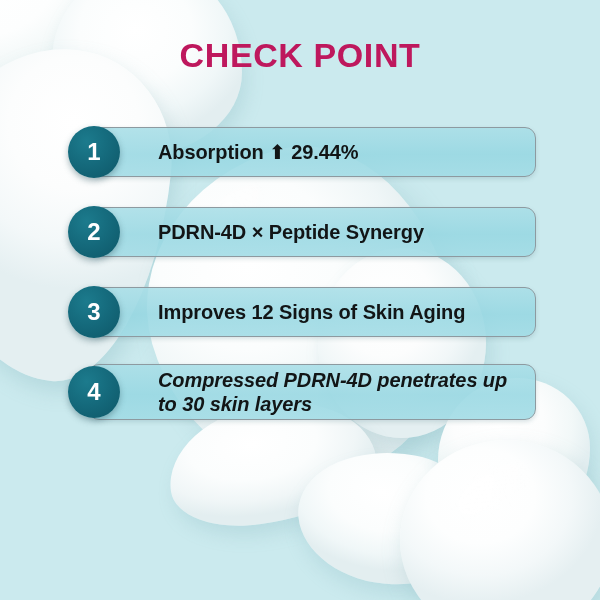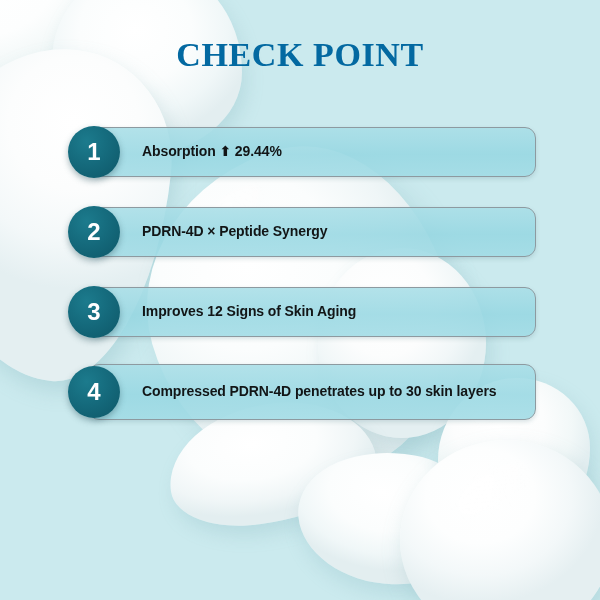--- a/index.html
+++ b/index.html
@@ -162,25 +162,25 @@
     width: 600px;
     height: 600px;
   }
 
   .title {
     position: absolute;
     left: 0;
     right: 0;
     top: 36px;
     text-align: center;
-    color: #0369a1;
+    color: #be185d;
     font-size: 34px;
     font-weight: bold;
     letter-spacing: .6px;
-    font-family: Liberation Serif, serif;
+    font-family: Liberation Sans, sans-serif;
   }
 
   .rows {
     position: absolute;
     left: 0;
     top: 0;
   }
 
   .row {
     position: absolute;
@@ -194,24 +194,24 @@
     width: 448px;
     border-radius: 11px;
     border: 1.4px solid #8d9aa0;
     background: linear-gradient(180deg, rgba(168,222,231,.88) 0%, rgba(150,215,226,.86) 55%, rgba(160,219,229,.88) 100%);
     box-shadow: 0 2px 4px rgba(90,130,140,.22);
     display: flex;
     align-items: center;
   }
 
   .pill-text {
-    margin-left: 53px;
+    margin-left: 69px;
     padding-right: 14px;
     color: #121516;
-    font-size: 14px;
+    font-size: 20px;
     font-weight: bold;
     line-height: 1.22;
     letter-spacing: -.1px;
     font-family: "Liberation Sans", "DejaVu Sans", sans-serif;
   }
 
   .badge {
     position: absolute;
     left: 0;
     width: 52px;
@@ -235,21 +235,21 @@
 
   .row-2 { top: 207px; }
   .row-2 .pill { height: 50px; align-items: center; }
   .row-2 .badge { top: -1px; }
 
   .row-3 { top: 287px; }
   .row-3 .pill { height: 50px; }
   .row-3 .badge { top: -1px; }
 
   .row-4 { top: 364px; }
-  .row-4 .pill { height: 56px; }
+  .row-4 .pill { height: 56px; font-style: italic; }
   .row-4 .badge { top: 2px; }
 </style>
 </head>
 <body>
 
 <div id="poster">
 
   <div class="blob-layer">
     <div class="blob blob-a"></div>
     <div class="blob blob-c"></div>

